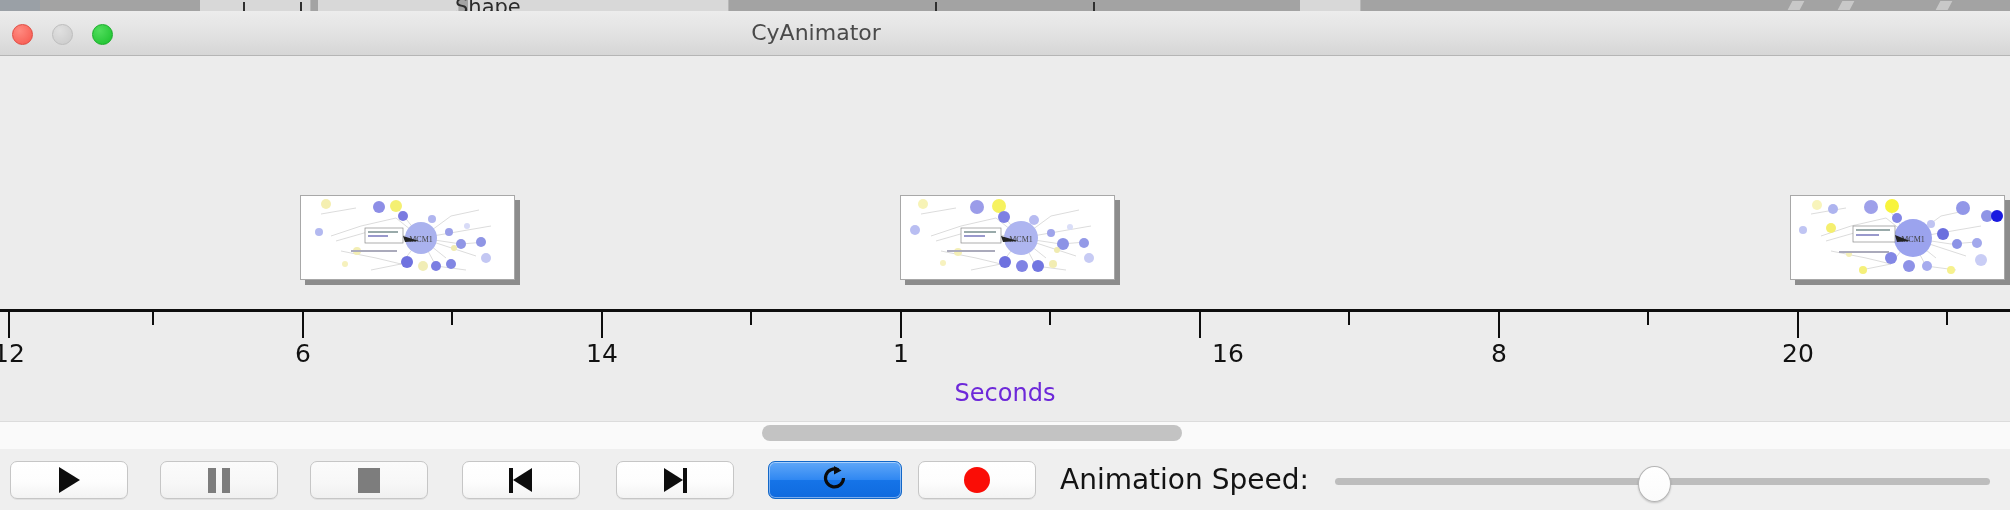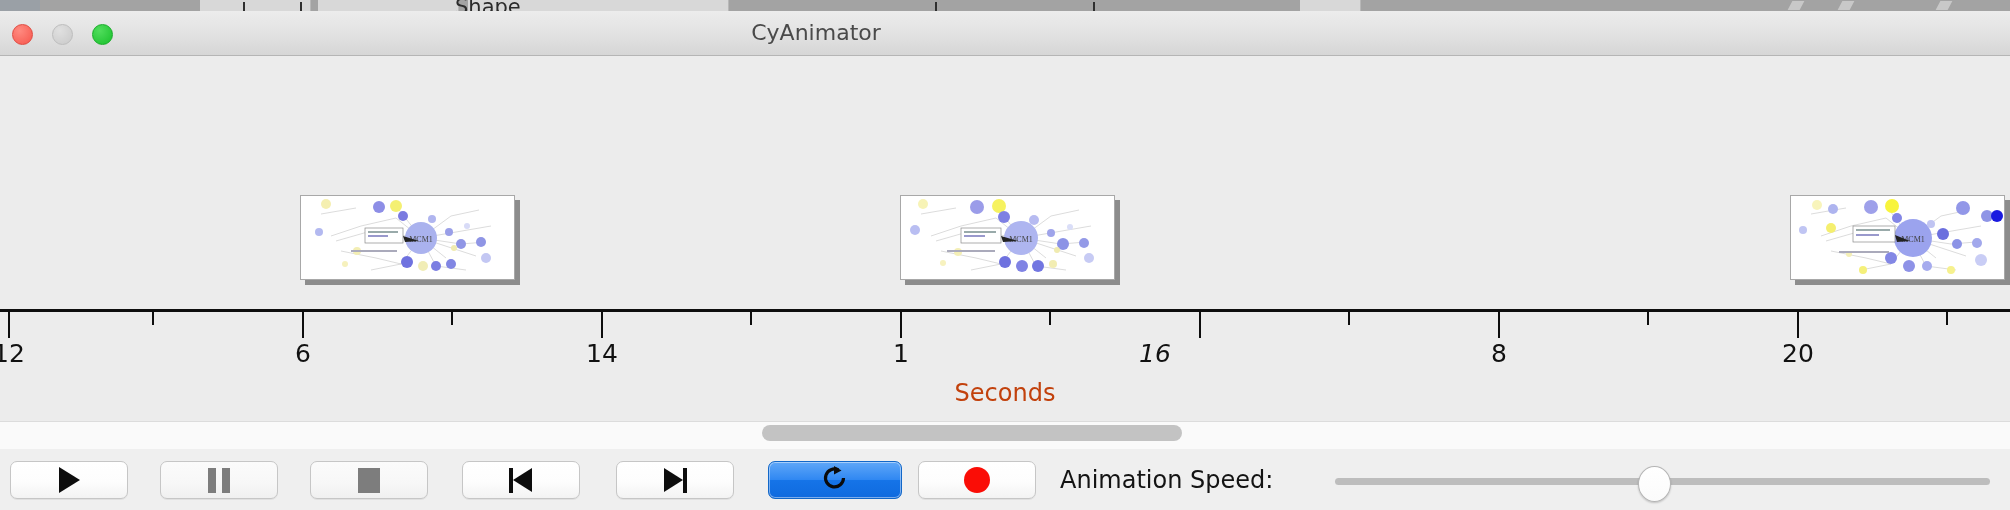--- a/index.html
+++ b/index.html
@@ -54,21 +54,21 @@
   .plus-ico:before{left:10px;top:1px;width:6px;height:24px;}
   .plus-ico:after{left:1px;top:10px;width:24px;height:6px;}
 
   
   .timeline{position:absolute;left:0;top:111px;width:2010px;height:310px;background:#ececec;overflow:hidden;}
   .axis-line{position:absolute;left:0;top:198px;width:2010px;height:3px;background:#0e0e0e;}
   .tick{position:absolute;top:201px;width:2px;background:#0e0e0e;}
   .tick.major{height:26px;}
   .tick.minor{height:13px;}
   .tick-label{position:absolute;top:228px;font-size:25px;color:#111;transform:translateX(-50%);white-space:nowrap;}
-  .axis-title{position:absolute;top:268px;width:2010px;text-align:center;font-size:24px;color:#c2410c;}
+  .axis-title{position:absolute;top:268px;width:2010px;text-align:center;font-size:24px;color:#6d28d9;}
 
   
   .frame{position:absolute;top:84px;width:220px;height:88px;}
   .frame .shadow{position:absolute;left:5px;top:5px;width:215px;height:85px;background:#8c8c8c;}
   .frame .sheet{position:absolute;left:0;top:0;width:213px;height:83px;background:#ffffff;border:1px solid #a8a8a8;overflow:hidden;}
   .frame .sheet svg{display:block;width:213px;height:83px;}
 
   
   .scroll-track{position:absolute;left:0;top:421px;width:2010px;height:27px;background:#fafafa;border-top:1px solid #dcdcdc;border-bottom:1px solid #bdbdbd;}
   .scroll-thumb{position:absolute;left:762px;top:425px;width:420px;height:16px;border-radius:8px;background:#c3c3c3;}
@@ -103,21 +103,21 @@
   .ico-pause span:nth-child(2){left:14px;}
   .ico-stop{width:22px;height:25px;background:#7d7d7d;}
   .ico-prev{position:relative;width:24px;height:25px;}
   .ico-prev .bar{position:absolute;left:0;top:0;width:4px;height:25px;background:#0d0d0d;}
   .ico-prev .tri{position:absolute;left:4px;top:0;width:0;height:0;border-right:19px solid #0d0d0d;border-top:12.5px solid transparent;border-bottom:12.5px solid transparent;}
   .ico-next{position:relative;width:24px;height:25px;}
   .ico-next .bar{position:absolute;right:0;top:0;width:4px;height:25px;background:#0d0d0d;}
   .ico-next .tri{position:absolute;right:4px;top:0;width:0;height:0;border-left:19px solid #0d0d0d;border-top:12.5px solid transparent;border-bottom:12.5px solid transparent;}
   .ico-rec{width:26px;height:26px;border-radius:50%;background:#fa0d06;}
 
-  .speed-label{position:absolute;left:1060px;top:12px;height:38px;line-height:38px;font-size:24px;color:#131313;}
+  .speed-label{position:absolute;left:1060px;top:12px;height:38px;line-height:38px;font-size:28px;color:#131313;}
   .slider-track{position:absolute;left:1335px;top:478px;width:655px;height:7px;border-radius:4px;background:#bdbdbd;}
   .slider-thumb{position:absolute;left:1638px;top:466px;width:31px;height:34px;border-radius:50%;
     background:linear-gradient(to bottom,#ffffff,#fbfbfb);border:1px solid #b4b4b4;box-shadow:0 1px 2px rgba(0,0,0,.2);}
 </style>
 </head>
 <body>
 
 <div id="app">
 
   <div class="bg-strip">
@@ -274,21 +274,21 @@
         <div class="tick minor" style="left: 1946px;"></div>
         <div class="tick major" style="left: 8px;"></div>
         <div class="tick-label" style="left: 9px;">12</div>
         <div class="tick major" style="left: 302px;"></div>
         <div class="tick-label" style="left: 303px;">6</div>
         <div class="tick major" style="left: 601px;"></div>
         <div class="tick-label" style="left: 602px;">14</div>
         <div class="tick major" style="left: 900px;"></div>
         <div class="tick-label" style="left: 901px;">1</div>
         <div class="tick major" style="left: 1199px;"></div>
-        <div class="tick-label" style="left: 1155px; font-style: italic;">16</div>
+        <div class="tick-label" style="left: 1228px;">16</div>
         <div class="tick major" style="left: 1498px;"></div>
         <div class="tick-label" style="left: 1499px;">8</div>
         <div class="tick major" style="left: 1797px;"></div>
         <div class="tick-label" style="left: 1798px;">20</div>
       </div>
     <div class="axis-title">Seconds</div>
   </div>
 
   <div class="scroll-track"></div>
   <div class="scroll-thumb"></div>

